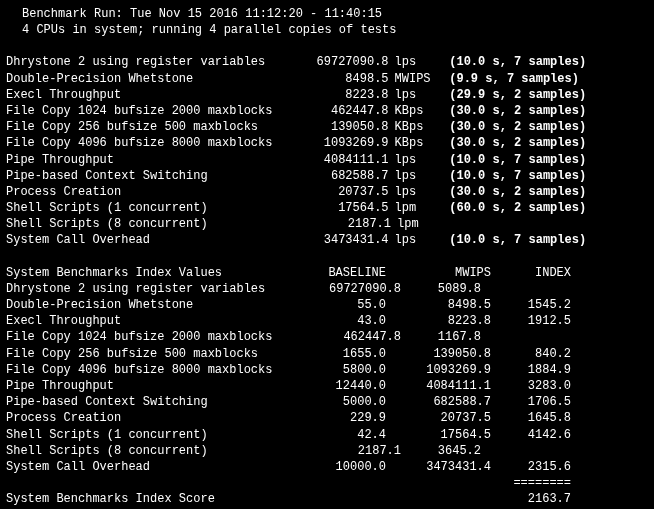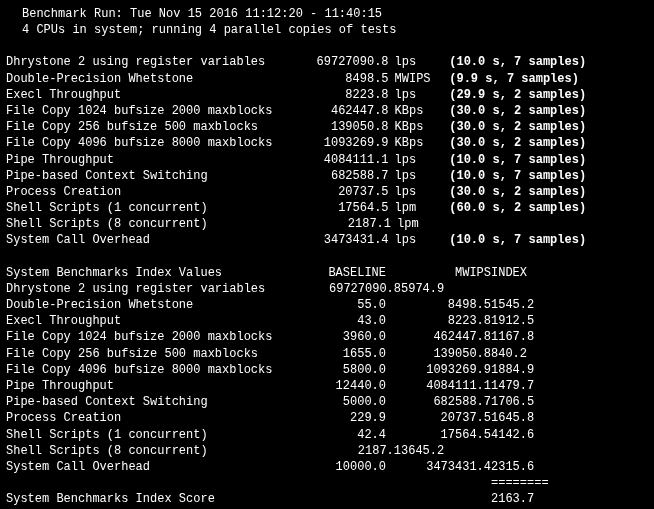--- a/index.html
+++ b/index.html
@@ -15,21 +15,21 @@
   }
   .line { white-space: pre; margin-left: 16px; }
   .row { display: flex; }
   .c-name { width: 290px; }
   .c-val  { width: 95px; text-align: right; }
   .c-unit { width: 45px; padding-left: 6px; font-family: Liberation Mono, monospace; }
   .c-time { width: 200px; padding-left: 10px; font-weight: bold; }
   .i-name { width: 290px; }
   .i-base { width: 90px; text-align: right; }
   .i-res  { width: 105px; text-align: right; }
-  .i-idx  { width: 80px; text-align: left; }
+  .i-idx  { width: 80px; text-align: right; }
   .blank { height: 16px; }
 </style>
 </head>
 <body>
 
 <div class="line">Benchmark Run: Tue Nov 15 2016 11:12:20 - 11:40:15</div>
 <div class="line">4 CPUs in system; running 4 parallel copies of tests</div>
 <div class="blank"></div>
 
 <div id="results">
@@ -110,57 +110,56 @@
 <div class="row">
   <div class="i-name">System Benchmarks Index Values</div>
   <div class="i-base">BASELINE</div>
   <div class="i-res">MWIPS</div>
   <div class="i-idx">INDEX</div>
 </div>
 <div id="index">
     <div class="row">
       <div class="i-name">Dhrystone 2 using register variables</div>
       <div class="i-res">69727090.8</div>
-      <div class="i-idx">5974.9</div>
+      <div class="i-idx">5089.8</div>
     </div>
     <div class="row">
       <div class="i-name">Double-Precision Whetstone</div>
       <div class="i-base">55.0</div>
       <div class="i-res">8498.5</div>
       <div class="i-idx">1545.2</div>
     </div>
     <div class="row">
       <div class="i-name">Execl Throughput</div>
       <div class="i-base">43.0</div>
       <div class="i-res">8223.8</div>
       <div class="i-idx">1912.5</div>
     </div>
     <div class="row">
       <div class="i-name">File Copy 1024 bufsize 2000 maxblocks</div>
-      <div class="i-base">3960.0</div>
       <div class="i-res">462447.8</div>
       <div class="i-idx">1167.8</div>
     </div>
     <div class="row">
       <div class="i-name">File Copy 256 bufsize 500 maxblocks</div>
       <div class="i-base">1655.0</div>
       <div class="i-res">139050.8</div>
       <div class="i-idx">840.2</div>
     </div>
     <div class="row">
       <div class="i-name">File Copy 4096 bufsize 8000 maxblocks</div>
       <div class="i-base">5800.0</div>
       <div class="i-res">1093269.9</div>
       <div class="i-idx">1884.9</div>
     </div>
     <div class="row">
       <div class="i-name">Pipe Throughput</div>
       <div class="i-base">12440.0</div>
       <div class="i-res">4084111.1</div>
-      <div class="i-idx">1479.7</div>
+      <div class="i-idx">3283.0</div>
     </div>
     <div class="row">
       <div class="i-name">Pipe-based Context Switching</div>
       <div class="i-base">5000.0</div>
       <div class="i-res">682588.7</div>
       <div class="i-idx">1706.5</div>
     </div>
     <div class="row">
       <div class="i-name">Process Creation</div>
       <div class="i-base">229.9</div>

